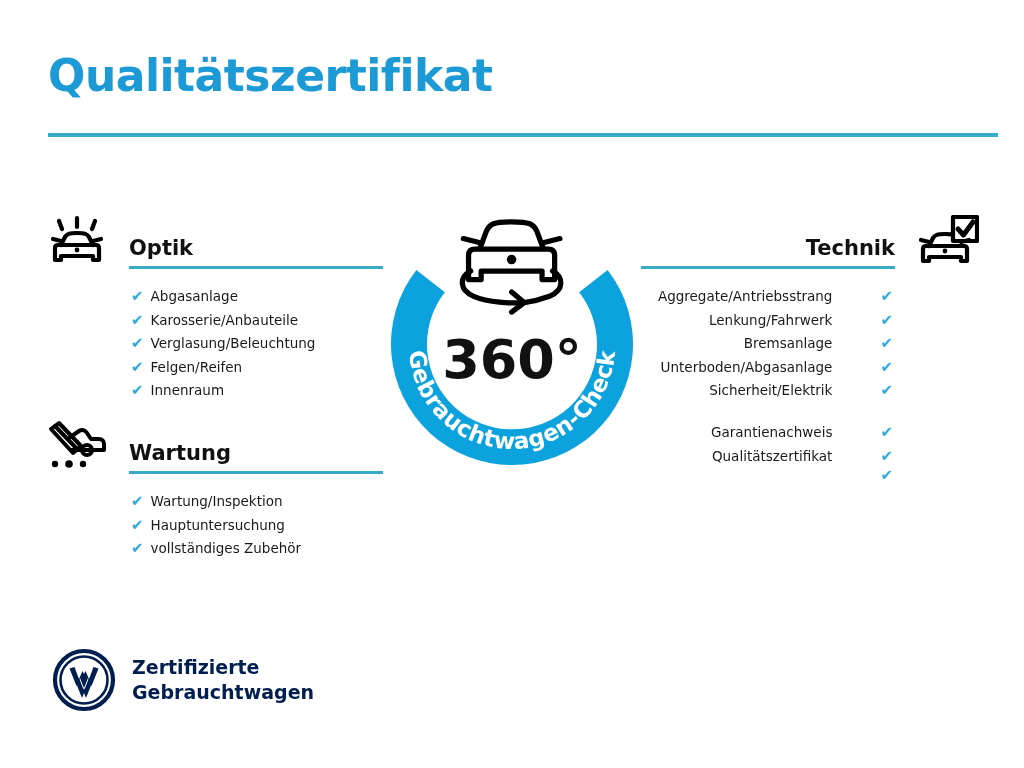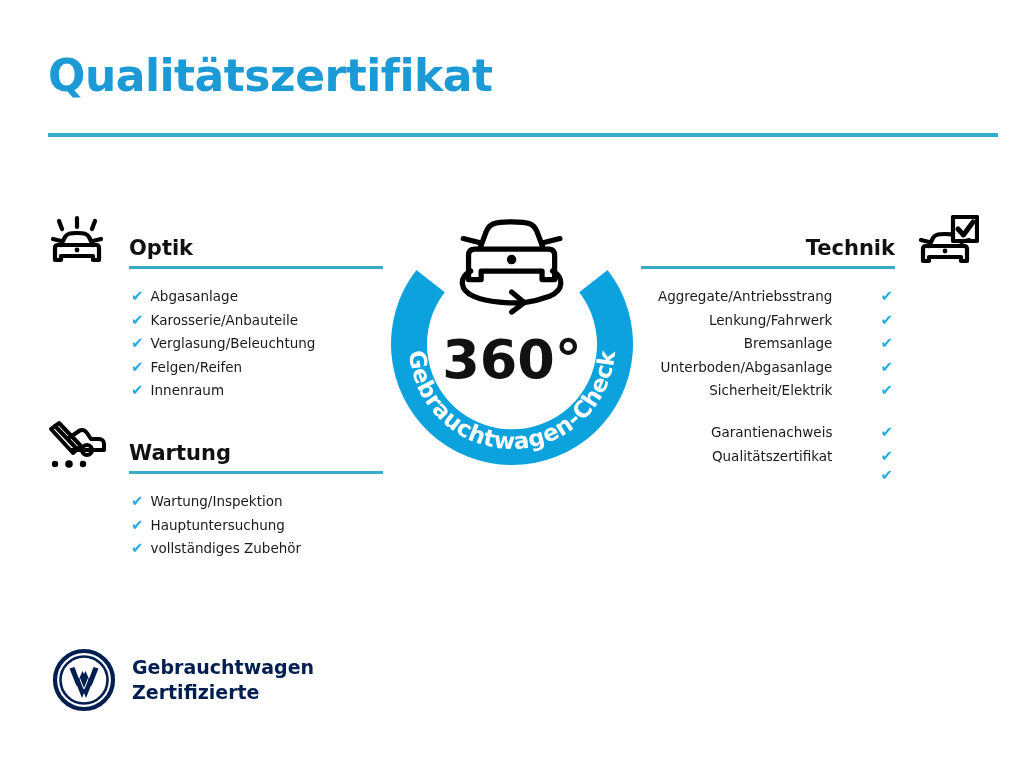--- a/index.html
+++ b/index.html
@@ -336,16 +336,16 @@
 
 <div class="footer-logo">
   <svg class="vw-mark" viewBox="0 0 64 64">
     <circle cx="32" cy="32" r="29" fill="none" stroke="#001e50" stroke-width="4.2"></circle>
     <circle cx="32" cy="32" r="23.5" fill="none" stroke="#001e50" stroke-width="2.6"></circle>
     <path d="M17.5 14.5 L24.5 32 L28 24 L32 34 L36 24 L39.5 32 L46.5 14.5
              L41.5 13 L37 25 L33.5 17 L32 20 L30.5 17 L27 25 L22.5 13 Z" fill="#001e50" stroke="none" transform="translate(0,6)"></path>
     <path d="M22 30 L30 50 L32 45 L34 50 L42 30 L37 30 L32.5 41.5 L32 40 L31.5 41.5 L27 30 Z" fill="#001e50" stroke="none"></path>
   </svg>
   <div class="footer-text">
+    <div>Zertifizierte</div>
     <div>Gebrauchtwagen</div>
-    <div>Zertifizierte</div>
   </div>
 </div>
 
 </body></html>

